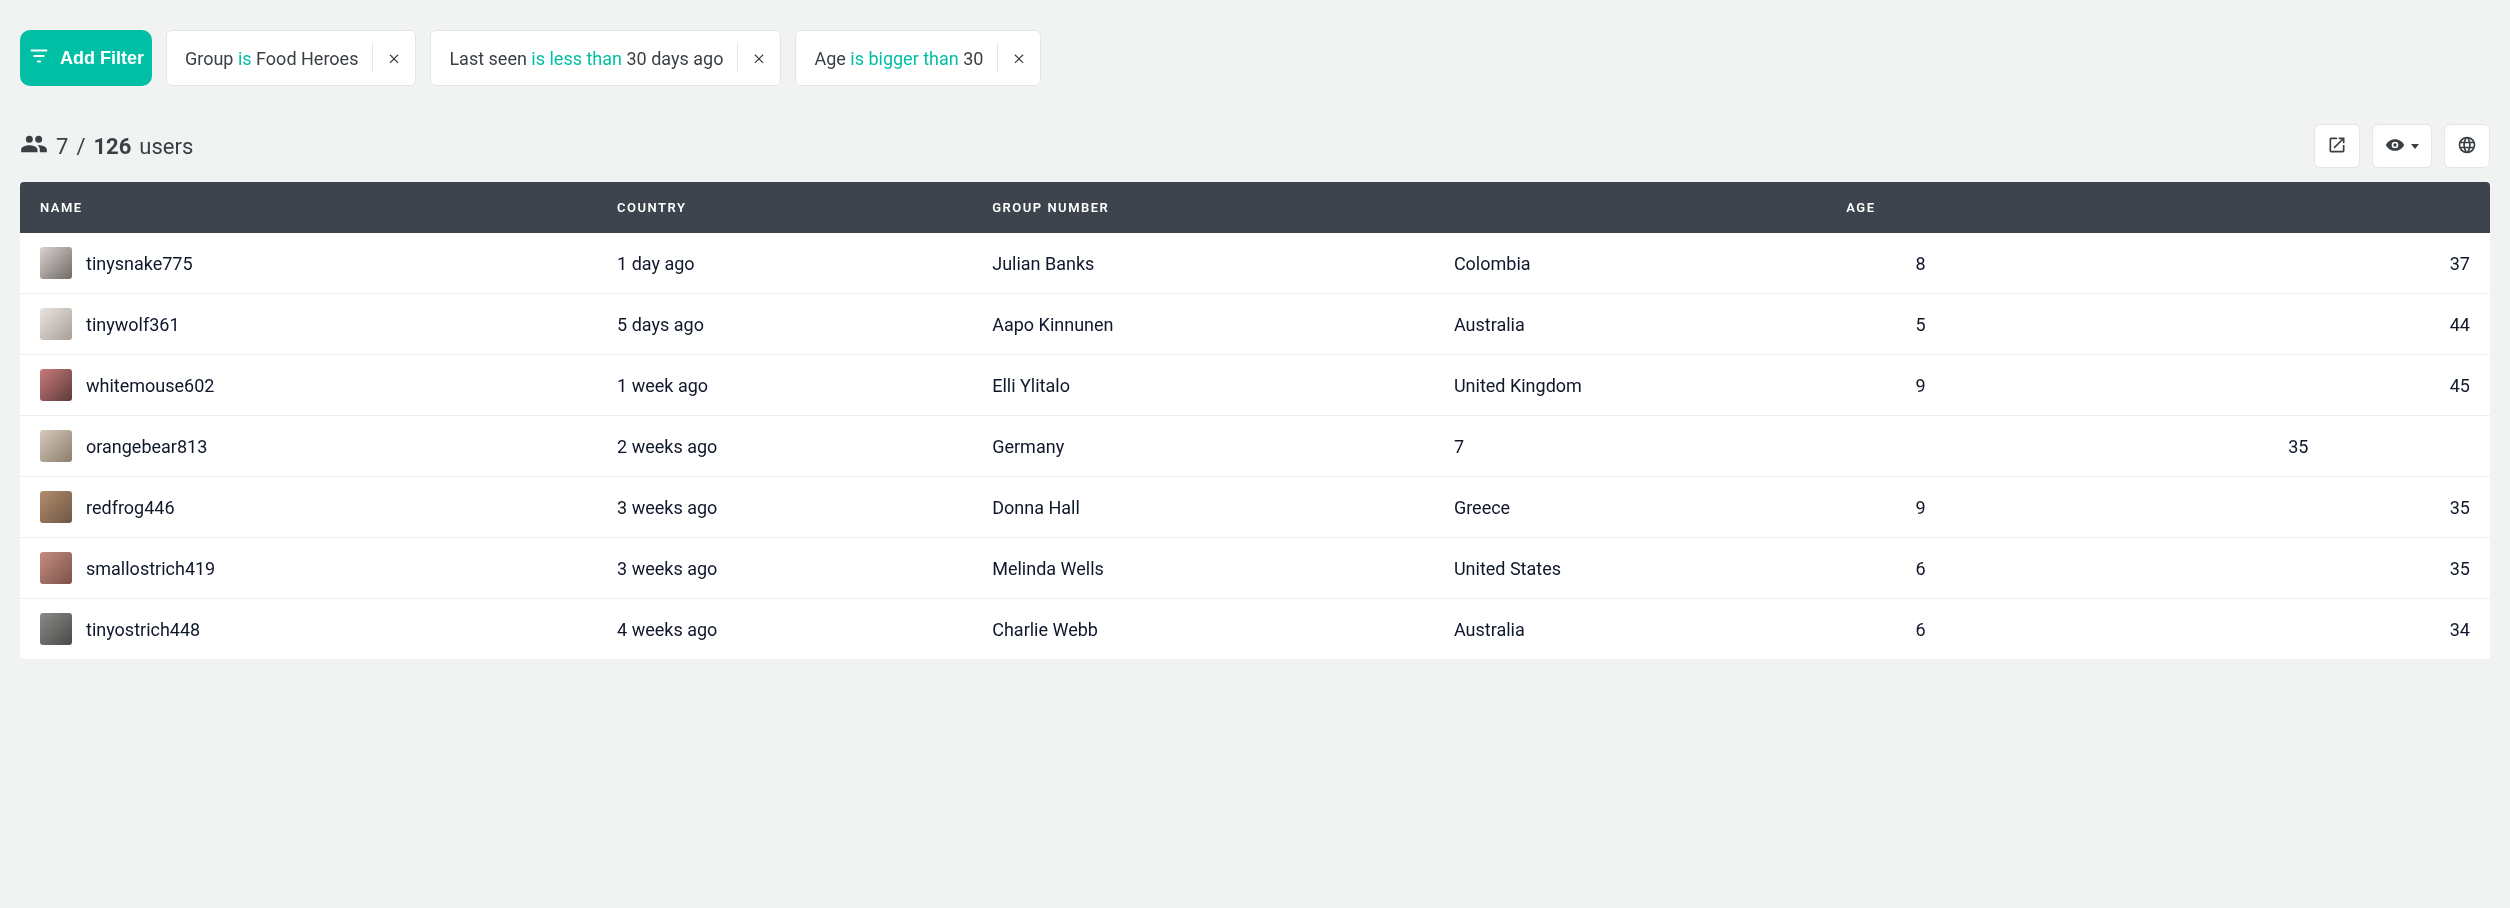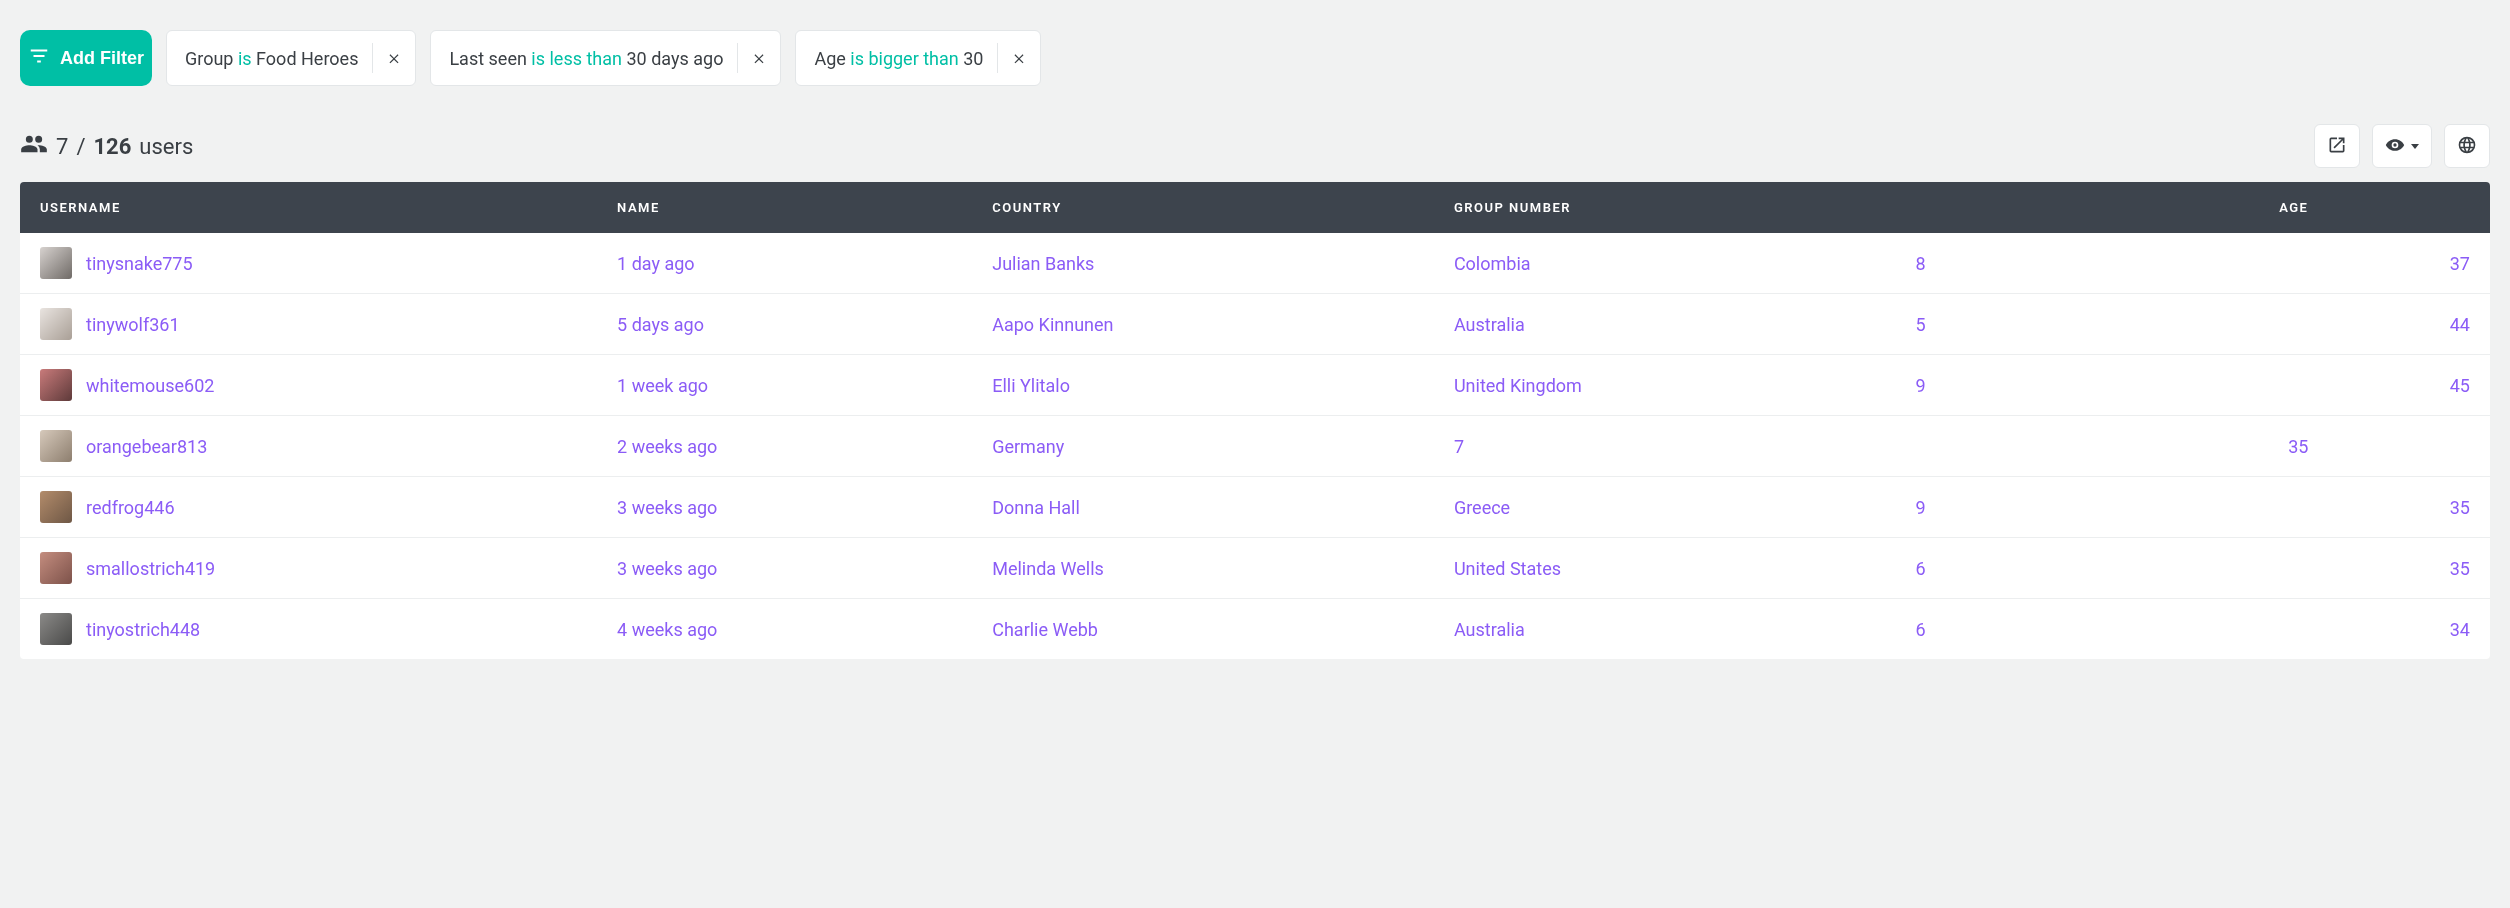--- a/index.html
+++ b/index.html
@@ -121,21 +121,21 @@
 
   .tbody .tr {
     display: grid;
     grid-template-columns: 1fr 0.65fr 0.8fr 0.8fr 0.75fr 0.28fr;
     border-top: 1px solid #eceeef;
   }
   .tbody .tr:first-child { border-top: none; }
   .td {
     padding: 14px 20px;
     font-size: 18px;
-    color: #8b5cf6;
+    color: #0f172a;
     display: flex;
     align-items: center;
   }
   .td.age { justify-content: flex-end; }
   .user-cell { gap: 14px; }
   .avatar {
     width: 32px; height: 32px;
     border-radius: 3px;
     background: linear-gradient(135deg,#c9b7a8,#8a7a6c);
     flex: 0 0 32px;
@@ -219,21 +219,20 @@
     <button class="action-btn">
       <span><svg viewBox="0 0 24 24">
             <path d="M12 2a10 10 0 1 0 10 10A10 10 0 0 0 12 2zm6.93 6h-2.95a15.65 15.65 0 0 0-1.38-3.56A8.03 8.03 0 0 1 18.93 8zM12 4a13.73 13.73 0 0 1 1.91 4h-3.82A13.73 13.73 0 0 1 12 4zM4.26 14a7.82 7.82 0 0 1 0-4h3.38a16.52 16.52 0 0 0 0 4zm.81 2h2.95a15.65 15.65 0 0 0 1.38 3.56A8.03 8.03 0 0 1 5.07 16zM8.02 8H5.07a8.03 8.03 0 0 1 4.33-3.56A15.65 15.65 0 0 0 8.02 8zM12 20a13.73 13.73 0 0 1-1.91-4h3.82A13.73 13.73 0 0 1 12 20zm2.34-6H9.66a14.71 14.71 0 0 1 0-4h4.68a14.71 14.71 0 0 1 0 4zm.26 5.56A15.65 15.65 0 0 0 15.98 16h2.95a8.03 8.03 0 0 1-4.33 3.56zM16.36 14a16.52 16.52 0 0 0 0-4h3.38a7.82 7.82 0 0 1 0 4z"></path>
           </svg></span>
     </button>
   </div>
 </div>
 
 <div class="table">
   <div class="thead">
-    <div class="th">Username</div>
     <div class="th">Name</div>
     <div class="th">Country</div>
     <div class="th">Group Number</div>
     <div class="th age">Age</div>
   </div>
   <div class="tbody" id="tbody">
       <div class="tr">
         <div class="td user-cell">
           <div class="avatar v1"></div>
           <span>tinysnake775</span>

